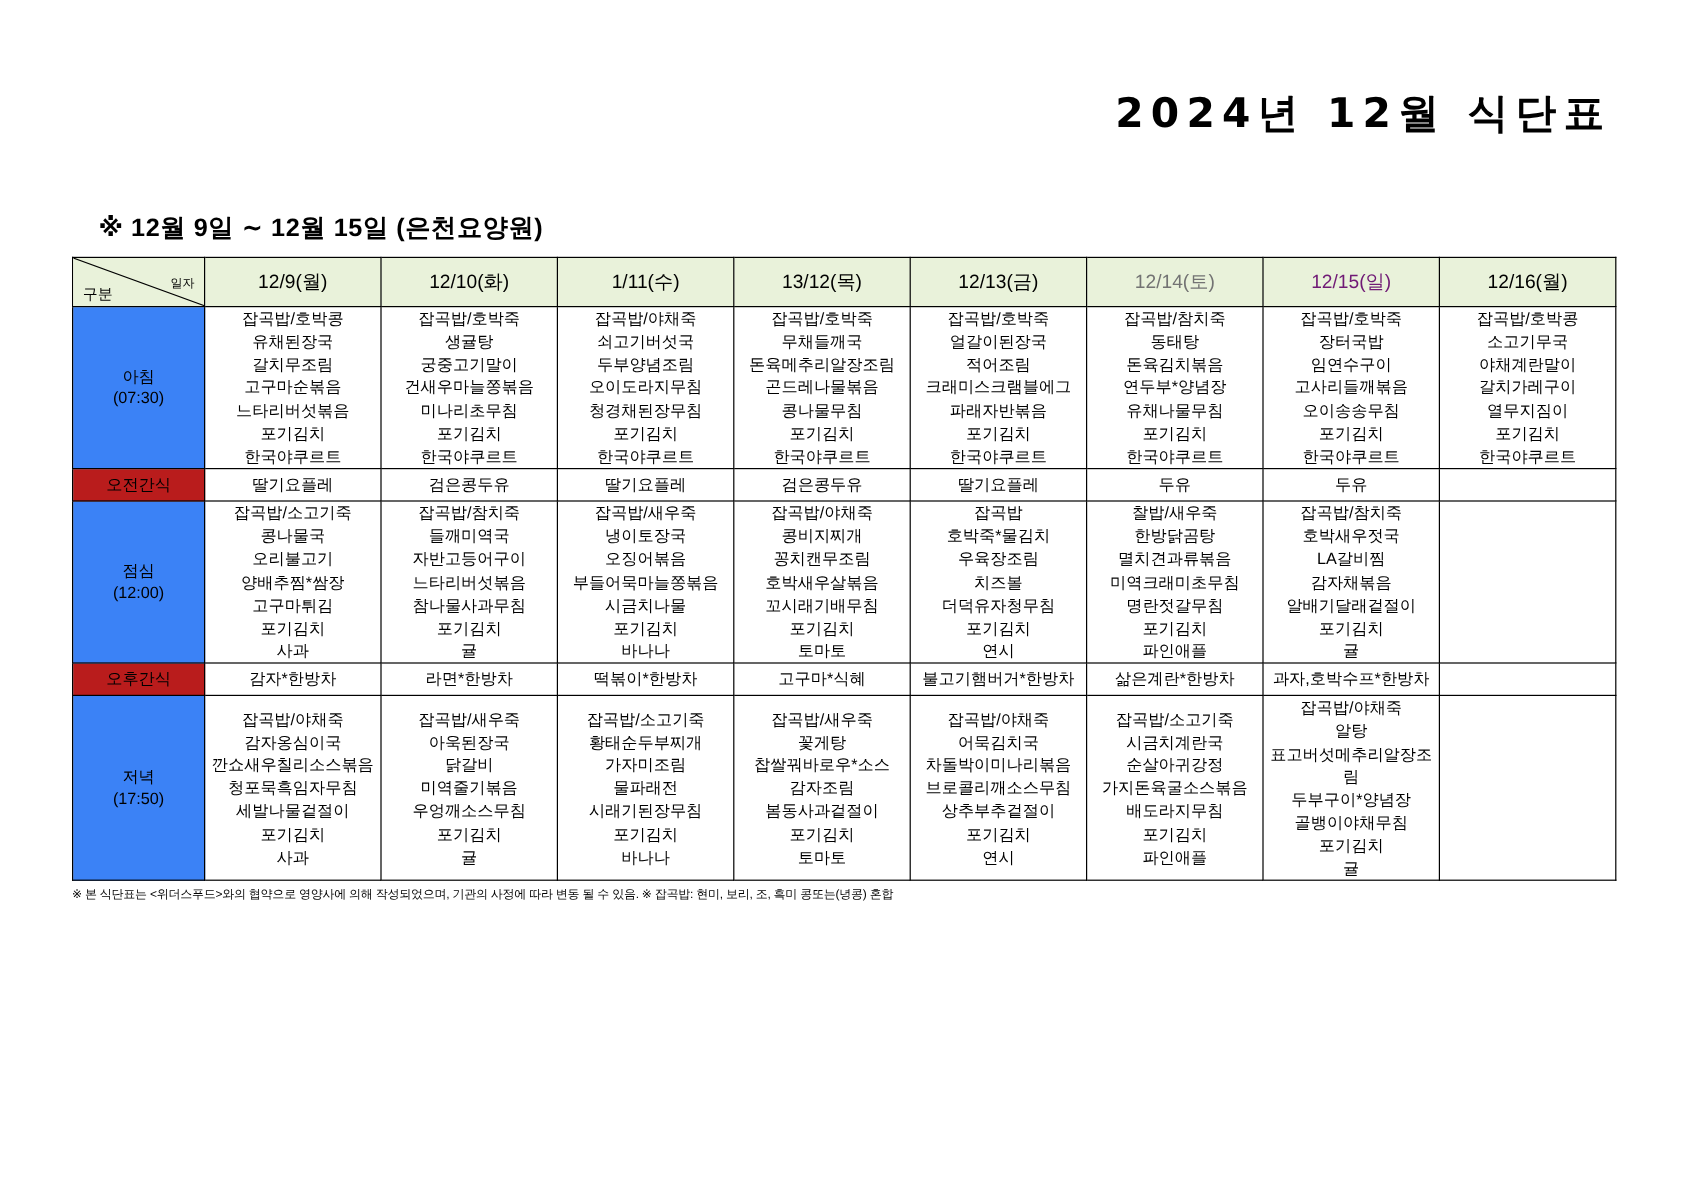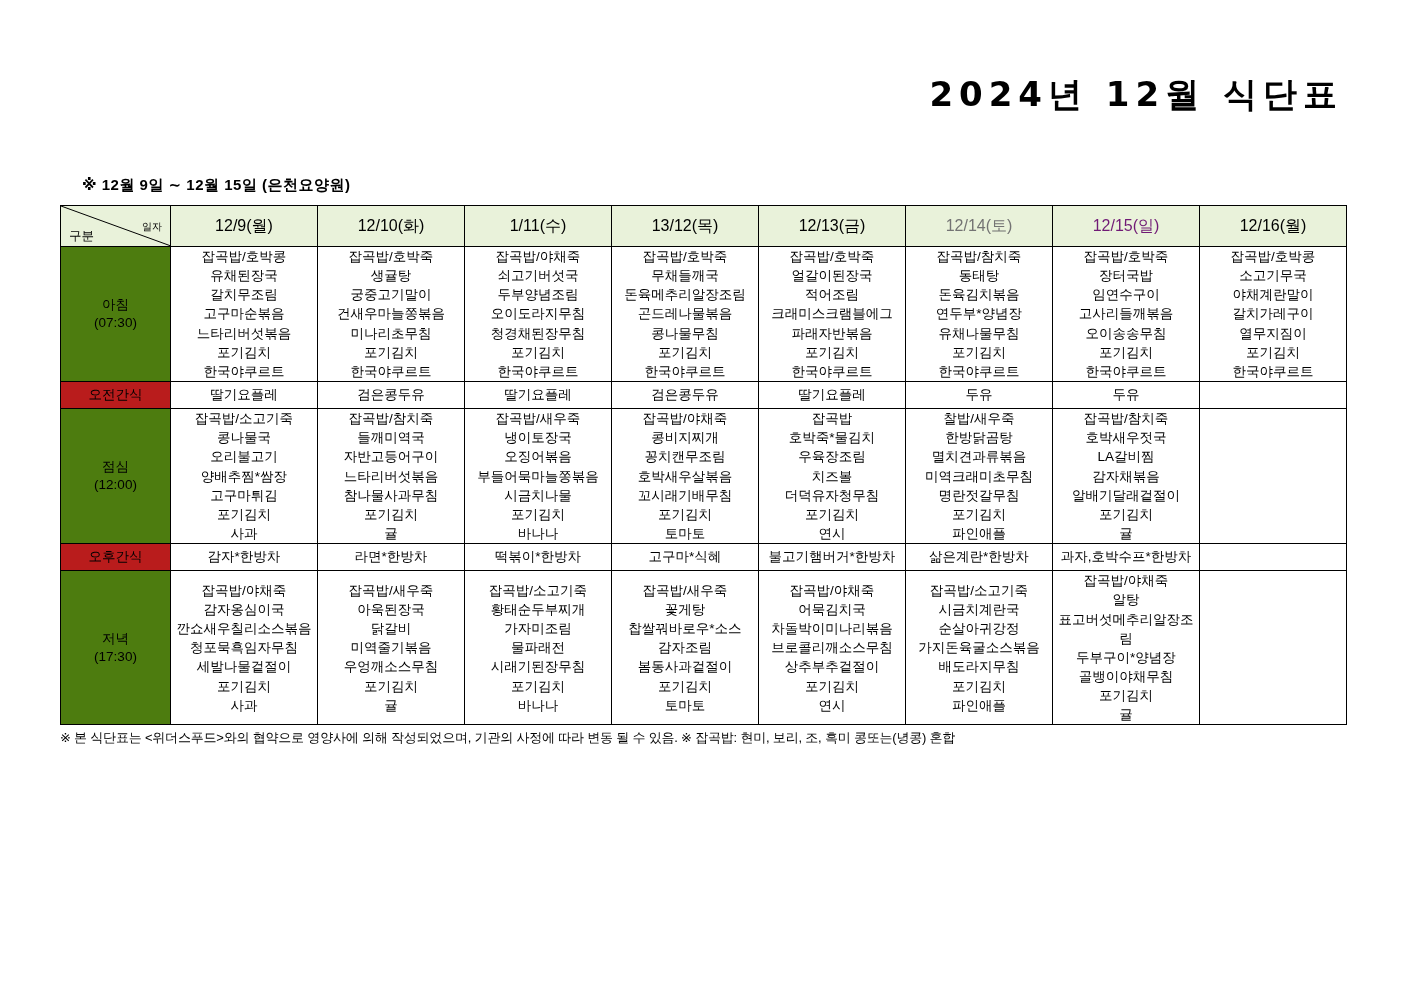--- a/index.html
+++ b/index.html
@@ -25,21 +25,21 @@
   .title {
     text-align: right;
     font-size: 34px;
     font-weight: bold;
     letter-spacing: 6px;
     margin-top: 72px;
     margin-bottom: 0;
     font-family: "DejaVu Sans", "Liberation Sans", sans-serif;
   }
   .subtitle {
-    font-size: 15px;
+    font-size: 21px;
     font-weight: bold;
     margin-top: 58px;
     margin-bottom: 10px;
     margin-left: 22px;
     letter-spacing: 0.5px;
   }
   table.menu {
     border-collapse: collapse;
     width: 1283px;
     table-layout: fixed;
@@ -85,21 +85,21 @@
     bottom: 1px;
     font-size: 12.5px;
   }
   thead td.dayhead {
     background: #e9f2da;
     height: 40px;
     font-size: 16px;
     font-weight: normal;
   }
   td.rowlabel {
-    background: #4d7c0f;
+    background: #3b82f6;
     font-size: 15px;
     line-height: 1.35;
     width: 110px;
   }
   td.snacklabel {
     background: #b91c1c;
     font-size: 15px;
     height: 26px;
   }
   td.mealcell {
@@ -109,21 +109,21 @@
   }
   td.snackcell {
     height: 26px;
     font-size: 13.5px;
   }
   .sat { color: #737373; }
   .sun { color: #701a75; }
   .footnote {
     width: 1283px;
     margin: 4px auto 0 auto;
-    font-size: 13px;
+    font-size: 10px;
     letter-spacing: -0.2px;
   }
 </style>
 </head>
 <body>
 
 <div class="page">
 
   <div class="title">2024년 12월 식단표</div>
 
@@ -306,21 +306,21 @@
         <td class="snackcell">고구마*식혜</td>
         <td class="snackcell">불고기햄버거*한방차</td>
         <td class="snackcell">삶은계란*한방차</td>
         <td class="snackcell">과자,호박수프*한방차</td>
         <td class="snackcell"></td>
       </tr>
 
       <tr>
         <td class="rowlabel">
           <div>저녁</div>
-          <div>(17:30)</div>
+          <div>(17:50)</div>
         </td>
         <td class="mealcell" style="white-space:pre-line">잡곡밥/야채죽
 감자옹심이국
 깐쇼새우칠리소스볶음
 청포묵흑임자무침
 세발나물겉절이
 포기김치
 사과</td>
         <td class="mealcell" style="white-space:pre-line">잡곡밥/새우죽
 아욱된장국

